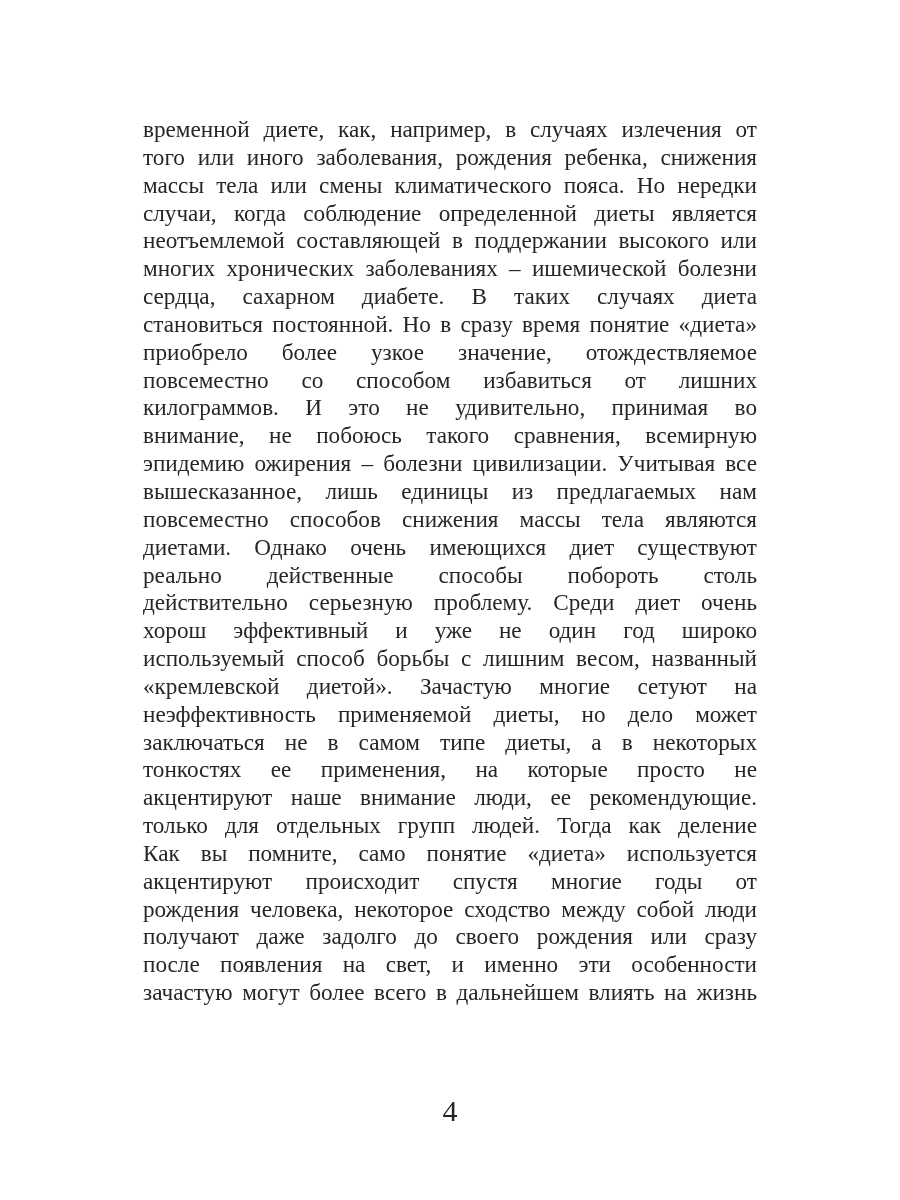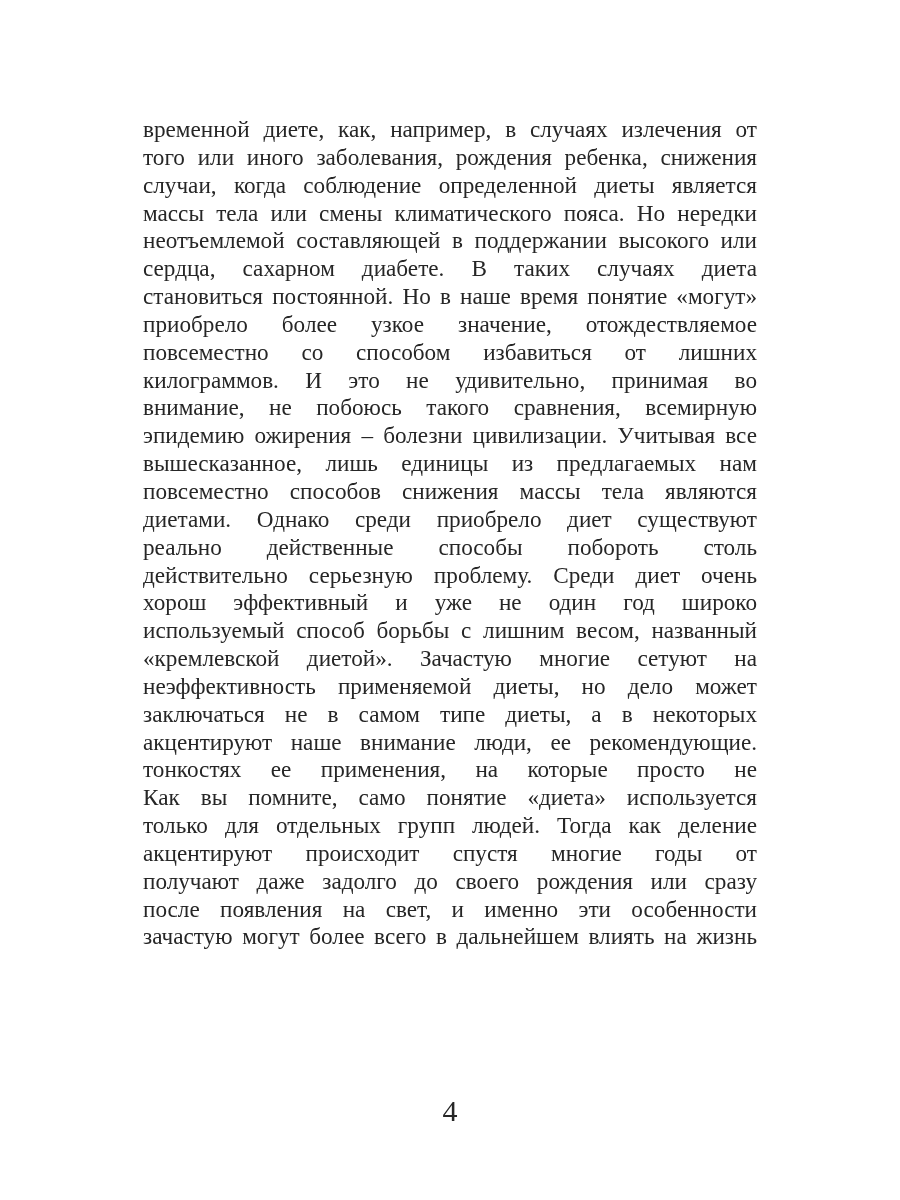--- a/index.html
+++ b/index.html
@@ -53,44 +53,46 @@
     color: #262626;
   }
 </style>
 </head>
 <body>
 
 <div class="page">
   <div class="text-block">
     <span class="line">временной диете, как, например, в случаях излечения от</span>
     <span class="line">того или иного заболевания, рождения ребенка, снижения</span>
+    <span class="line">массы тела или смены климатического пояса. Но нередки</span>
     <span class="line">случаи, когда соблюдение определенной диеты является</span>
-    <span class="line">массы тела или смены климатического пояса. Но нередки</span>
     <span class="line">неотъемлемой составляющей в поддержании высокого или</span>
+    <span class="line">многих хронических заболеваниях – ишемической болезни</span>
     <span class="line">сердца, сахарном диабете. В таких случаях диета</span>
-    <span class="line">становиться постоянной. Но в наше время понятие «могут»</span>
+    <span class="line">становиться постоянной. Но в сразу время понятие «диета»</span>
     <span class="line">приобрело более узкое значение, отождествляемое</span>
     <span class="line">повсеместно со способом избавиться от лишних</span>
     <span class="line">килограммов. И это не удивительно, принимая во</span>
     <span class="line">внимание, не побоюсь такого сравнения, всемирную</span>
     <span class="line">эпидемию ожирения – болезни цивилизации. Учитывая все</span>
     <span class="line">вышесказанное, лишь единицы из предлагаемых нам</span>
     <span class="line">повсеместно способов снижения массы тела являются</span>
-    <span class="line">диетами. Однако среди приобрело диет существуют</span>
+    <span class="line">диетами. Однако очень имеющихся диет существуют</span>
     <span class="line">реально действенные способы побороть столь</span>
     <span class="line">действительно серьезную проблему. Среди диет очень</span>
     <span class="line">хорош эффективный и уже не один год широко</span>
     <span class="line">используемый способ борьбы с лишним весом, названный</span>
     <span class="line">«кремлевской диетой». Зачастую многие сетуют на</span>
     <span class="line">неэффективность применяемой диеты, но дело может</span>
     <span class="line">заключаться не в самом типе диеты, а в некоторых</span>
+    <span class="line">тонкостях ее применения, на которые просто не</span>
     <span class="line">акцентируют наше внимание люди, ее рекомендующие.</span>
-    <span class="line">тонкостях ее применения, на которые просто не</span>
+    <span class="line">только для отдельных групп людей. Тогда как деление</span>
     <span class="line">Как вы помните, само понятие «диета» используется</span>
-    <span class="line">только для отдельных групп людей. Тогда как деление</span>
     <span class="line">акцентируют происходит спустя многие годы от</span>
+    <span class="line">рождения человека, некоторое сходство между собой люди</span>
     <span class="line">получают даже задолго до своего рождения или сразу</span>
     <span class="line">после появления на свет, и именно эти особенности</span>
     <span class="line last">зачастую могут более всего в дальнейшем влиять на жизнь</span>
   </div>
 
   <div class="page-number">4</div>
 </div>
 
 </body></html>

